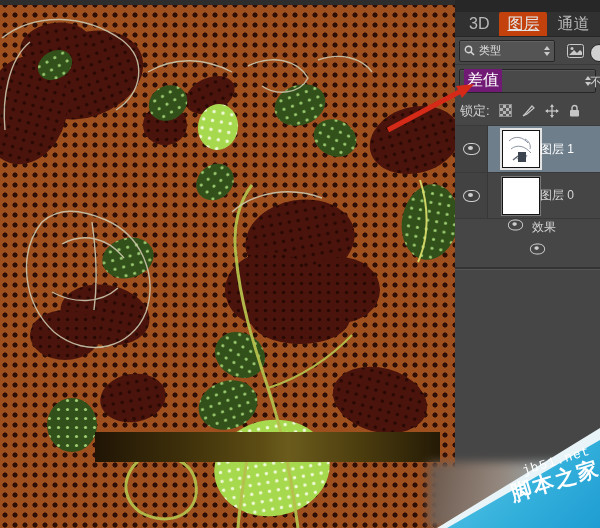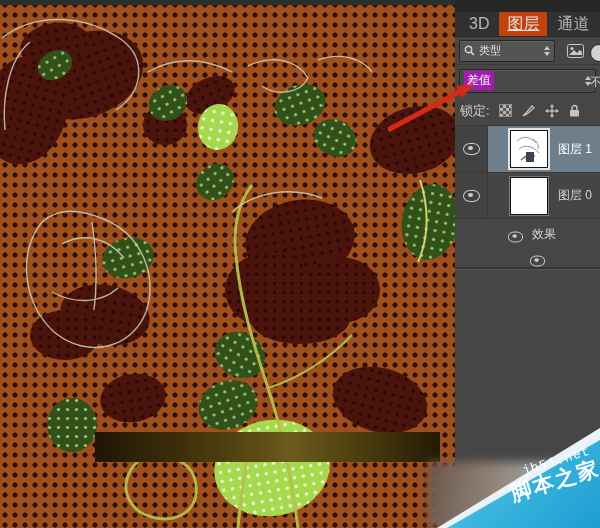--- a/index.html
+++ b/index.html
@@ -31,40 +31,40 @@
   #kind-dd{width:86px;padding:0 4px;gap:4px;}
   #kind-dd .lbl{flex:1;font-size:11px;color:#e0e0e0;}
   .updown{display:flex;flex-direction:column;gap:2px;align-items:center;}
   .updown i{width:0;height:0;border-left:3.5px solid transparent;border-right:3.5px solid transparent;}
   .updown i.up{border-bottom:4px solid #c9c9c9;}
   .updown i.dn{border-top:4px solid #c9c9c9;}
   #img-icon-btn{margin-left:10px;width:20px;height:16px;display:flex;align-items:center;justify-content:center;}
   #half-circle-icon{position:absolute;right:-8px;top:7px;width:16px;height:16px;border-radius:50%;background:#d0d0d0;border:1px solid #222;}
   #blend-row{height:31px;display:flex;align-items:center;padding:0 4px;}
   #blend-dd{width:127px;background:#494949;padding:0 4px;justify-content:space-between;height:22px;}
-  #blend-value{background:#a21caf;color:#fff;font-size:12px;padding:1px 3px;}
+  #blend-value{background:#701a75;color:#fff;font-size:16px;padding:1px 3px;}
   #opacity-clip{position:absolute;right:-2px;top:9px;color:#cfcfcf;font-size:12px;width:12px;overflow:hidden;white-space:nowrap;}
   #lock-row{height:29px;display:flex;align-items:center;gap:9px;padding:0 5px;border-bottom:1px solid #3a3a3a;}
   #lock-label{font-size:13px;color:#cfcfcf;}
   .lock-icn{display:flex;align-items:center;justify-content:center;width:14px;height:14px;}
   #checker-icon{width:11px;height:11px;border:1px solid #8f8f8f;
     background:repeating-conic-gradient(#b5b5b5 0 25%,#5a5a5a 0 50%);background-size:6px 6px;}
 
   
   #layers{background:#454545;}
   .layer-row{display:flex;align-items:stretch;border-bottom:1px solid #393939;}
   .eye-cell{width:32px;display:flex;align-items:center;justify-content:center;background:#424242;border-right:1px solid #373737;}
-  .layer-main{flex:1;display:flex;align-items:center;gap:10px;padding-left:22px;}
+  .layer-main{flex:1;display:flex;align-items:center;padding-left:14px;}
   .layer-row.selected .layer-main{background:#6e7e8a;color:#ffffff;}
   .eye{width:15px;height:10px;border:1px solid #cfcfcf;border-radius:50%/60%;position:relative;}
   .eye::after{content:"";position:absolute;left:4px;top:2px;width:5px;height:4px;background:#cfcfcf;border-radius:50%;}
   .thumb{width:36px;height:36px;background:#ffffff;border:1px solid #141414;box-shadow:0 0 0 2px #e4e4e4;}
   .thumb.plain{box-shadow:0 0 0 1px #7a7a7a;}
   .layer-name{font-size:12px;}
-  .sub-row{display:flex;align-items:flex-end;gap:8px;height:24px;background:#464646;}
+  .sub-row{display:flex;align-items:flex-start;gap:8px;height:24px;background:#464646;}
   .sub-row .eye{transform:scale(.9);}
   #effects-row{padding-left:52px;}
   #pattern-row{padding-left:74px;}
   #layers-divider{height:2px;background:#343434;border-bottom:1px solid #555;}
 
   
   #arrow-svg{position:absolute;left:0;top:0;pointer-events:none;}
 
   
   #wm-blur{position:absolute;left:428px;top:462px;width:172px;height:66px;

